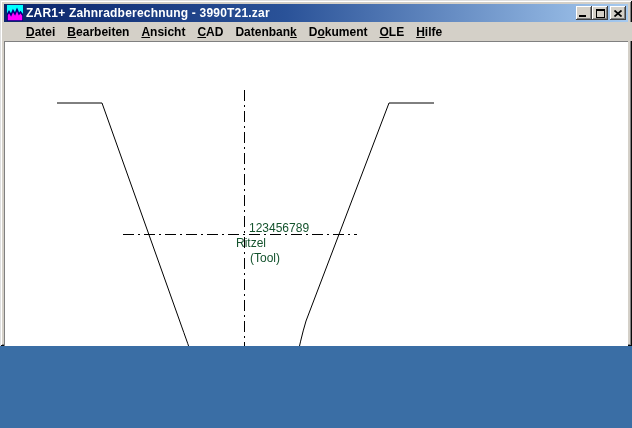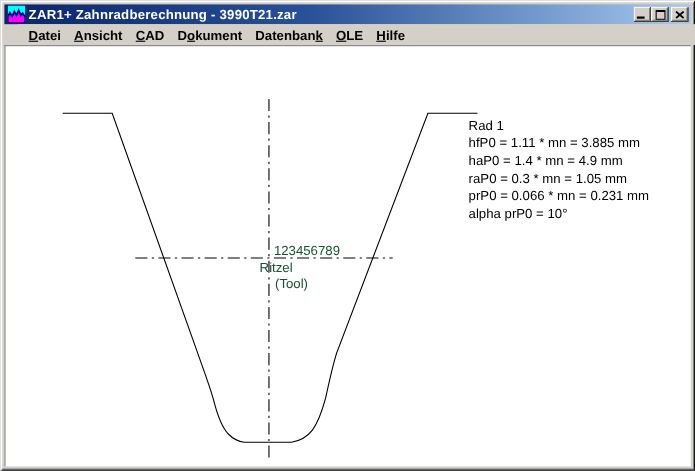--- a/index.html
+++ b/index.html
@@ -1,18 +1,18 @@
 <!DOCTYPE html>
 <html><head>
 <meta charset="utf-8">
 <style>
   html,body { margin:0; padding:0; background:#3a6ea5; }
   * { box-sizing:border-box; }
   .window {
-    position:relative; width:632px; height:428px;
+    position:relative; width:632px; height:346px;
     background:#D4D0C8;
     box-shadow: inset 1px 1px 0 #dfdfdf, inset -1px -1px 0 #0a0a0a,
                 inset 2px 2px 0 #ffffff, inset -2px -2px 0 #808080;
     font-family:"Liberation Sans", sans-serif;
     overflow:hidden;
   }
   .titlebar {
     position:absolute; left:4px; top:4px; width:624px; height:18px;
     background:linear-gradient(to right, #0A246A 0%, #2a5298 45%, #A6CAF0 100%);
     display:flex; align-items:center; padding:0 2px;
@@ -77,24 +77,25 @@
         <svg width="8" height="7" viewBox="0 0 8 7">
           <line x1="0.5" y1="0.5" x2="7.5" y2="6.5" stroke="#000" stroke-width="1.7"></line>
           <line x1="7.5" y1="0.5" x2="0.5" y2="6.5" stroke="#000" stroke-width="1.7"></line>
         </svg>
       </span>
     </span>
   </div>
 
   <div class="menubar">
       <span class="menu-item"><u>D</u>atei</span>
+      <span class="menu-item"><u>B</u>earbeiten</span>
       <span class="menu-item"><u>A</u>nsicht</span>
       <span class="menu-item"><u>C</u>AD</span>
+      <span class="menu-item">Datenban<u>k</u></span>
       <span class="menu-item">D<u>o</u>kument</span>
-      <span class="menu-item">Datenban<u>k</u></span>
       <span class="menu-item"><u>O</u>LE</span>
       <span class="menu-item"><u>H</u>ilfe</span>
     </div>
 
   <div class="client">
     <svg width="624" height="383" viewBox="0 0 624 383">
 
       <line x1="239.5" y1="48" x2="239.5" y2="374" stroke="#000" stroke-width="1" stroke-dasharray="11 4 2 4"></line>
 
       <line x1="118" y1="192.5" x2="352" y2="192.5" stroke="#000" stroke-width="1" stroke-dasharray="11 4 2 4"></line>
@@ -108,23 +109,15 @@
                C 285 341 288 331 291 320
                C 294 306 297 292 301 279
                L 384 61
                L 429 61" fill="none" stroke="#000" stroke-width="1"></path>
     </svg>
 
     <div class="dtext" style="left:244px; top:179px;">123456789</div>
     <div class="dtext" style="left:231px; top:194px;">Ritzel</div>
     <div class="dtext" style="left:245px; top:209px;text-align:right;">(Tool)</div>
 
-    <div class="annot">
-      <div>Rad 1</div>
-      <div>hfP0 = 1.11 * mn = 3.885 mm</div>
-      <div>haP0 = 1.4 * mn = 4.9 mm</div>
-      <div>raP0 = 0.3 * mn = 1.05 mm</div>
-      <div>prP0 = 0.066 * mn = 0.231 mm</div>
-      <div>alpha prP0 = 10°</div>
-    </div>
   </div>
 
 </div>
 
 </body></html>

